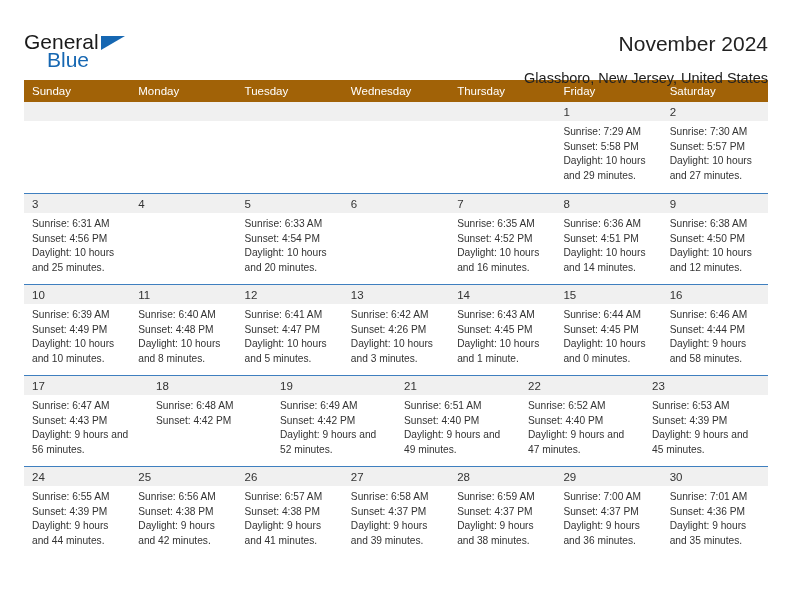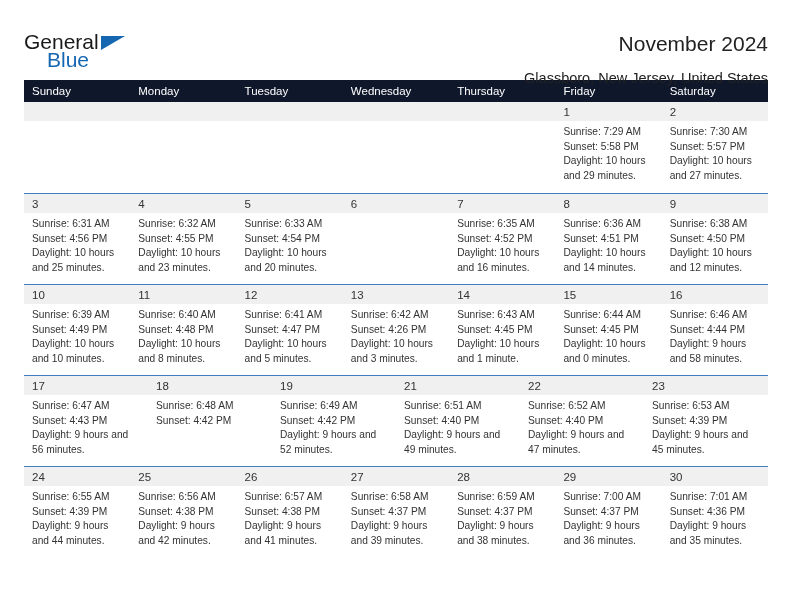--- a/index.html
+++ b/index.html
@@ -85,21 +85,21 @@
     white-space: nowrap;
   }
 
   
   .calendar {
     margin-top: 6px;
     width: 744px;
   }
   .weekdays {
     display: flex;
-    background: #0f172a;
+    background: #a16207;
     height: 22px;
   }
   .weekday {
     flex: 1 1 0;
     color: #ffffff;
     font-size: 11.5px;
     line-height: 22px;
     padding-left: 8px;
     box-sizing: border-box;
     white-space: nowrap;
@@ -213,25 +213,20 @@
           <div class="day">
             <div class="day-num-band"><span class="day-num">3</span></div>
             <div class="day-info">
               <div>Sunrise: 6:31 AM</div>
               <div>Sunset: 4:56 PM</div>
               <div class="wrap">Daylight: 10 hours and 25 minutes.</div>
             </div>
           </div>
           <div class="day">
             <div class="day-num-band"><span class="day-num">4</span></div>
-            <div class="day-info">
-              <div>Sunrise: 6:32 AM</div>
-              <div>Sunset: 4:55 PM</div>
-              <div class="wrap">Daylight: 10 hours and 23 minutes.</div>
-            </div>
           </div>
           <div class="day">
             <div class="day-num-band"><span class="day-num">5</span></div>
             <div class="day-info">
               <div>Sunrise: 6:33 AM</div>
               <div>Sunset: 4:54 PM</div>
               <div class="wrap">Daylight: 10 hours and 20 minutes.</div>
             </div>
           </div>
           <div class="day">

